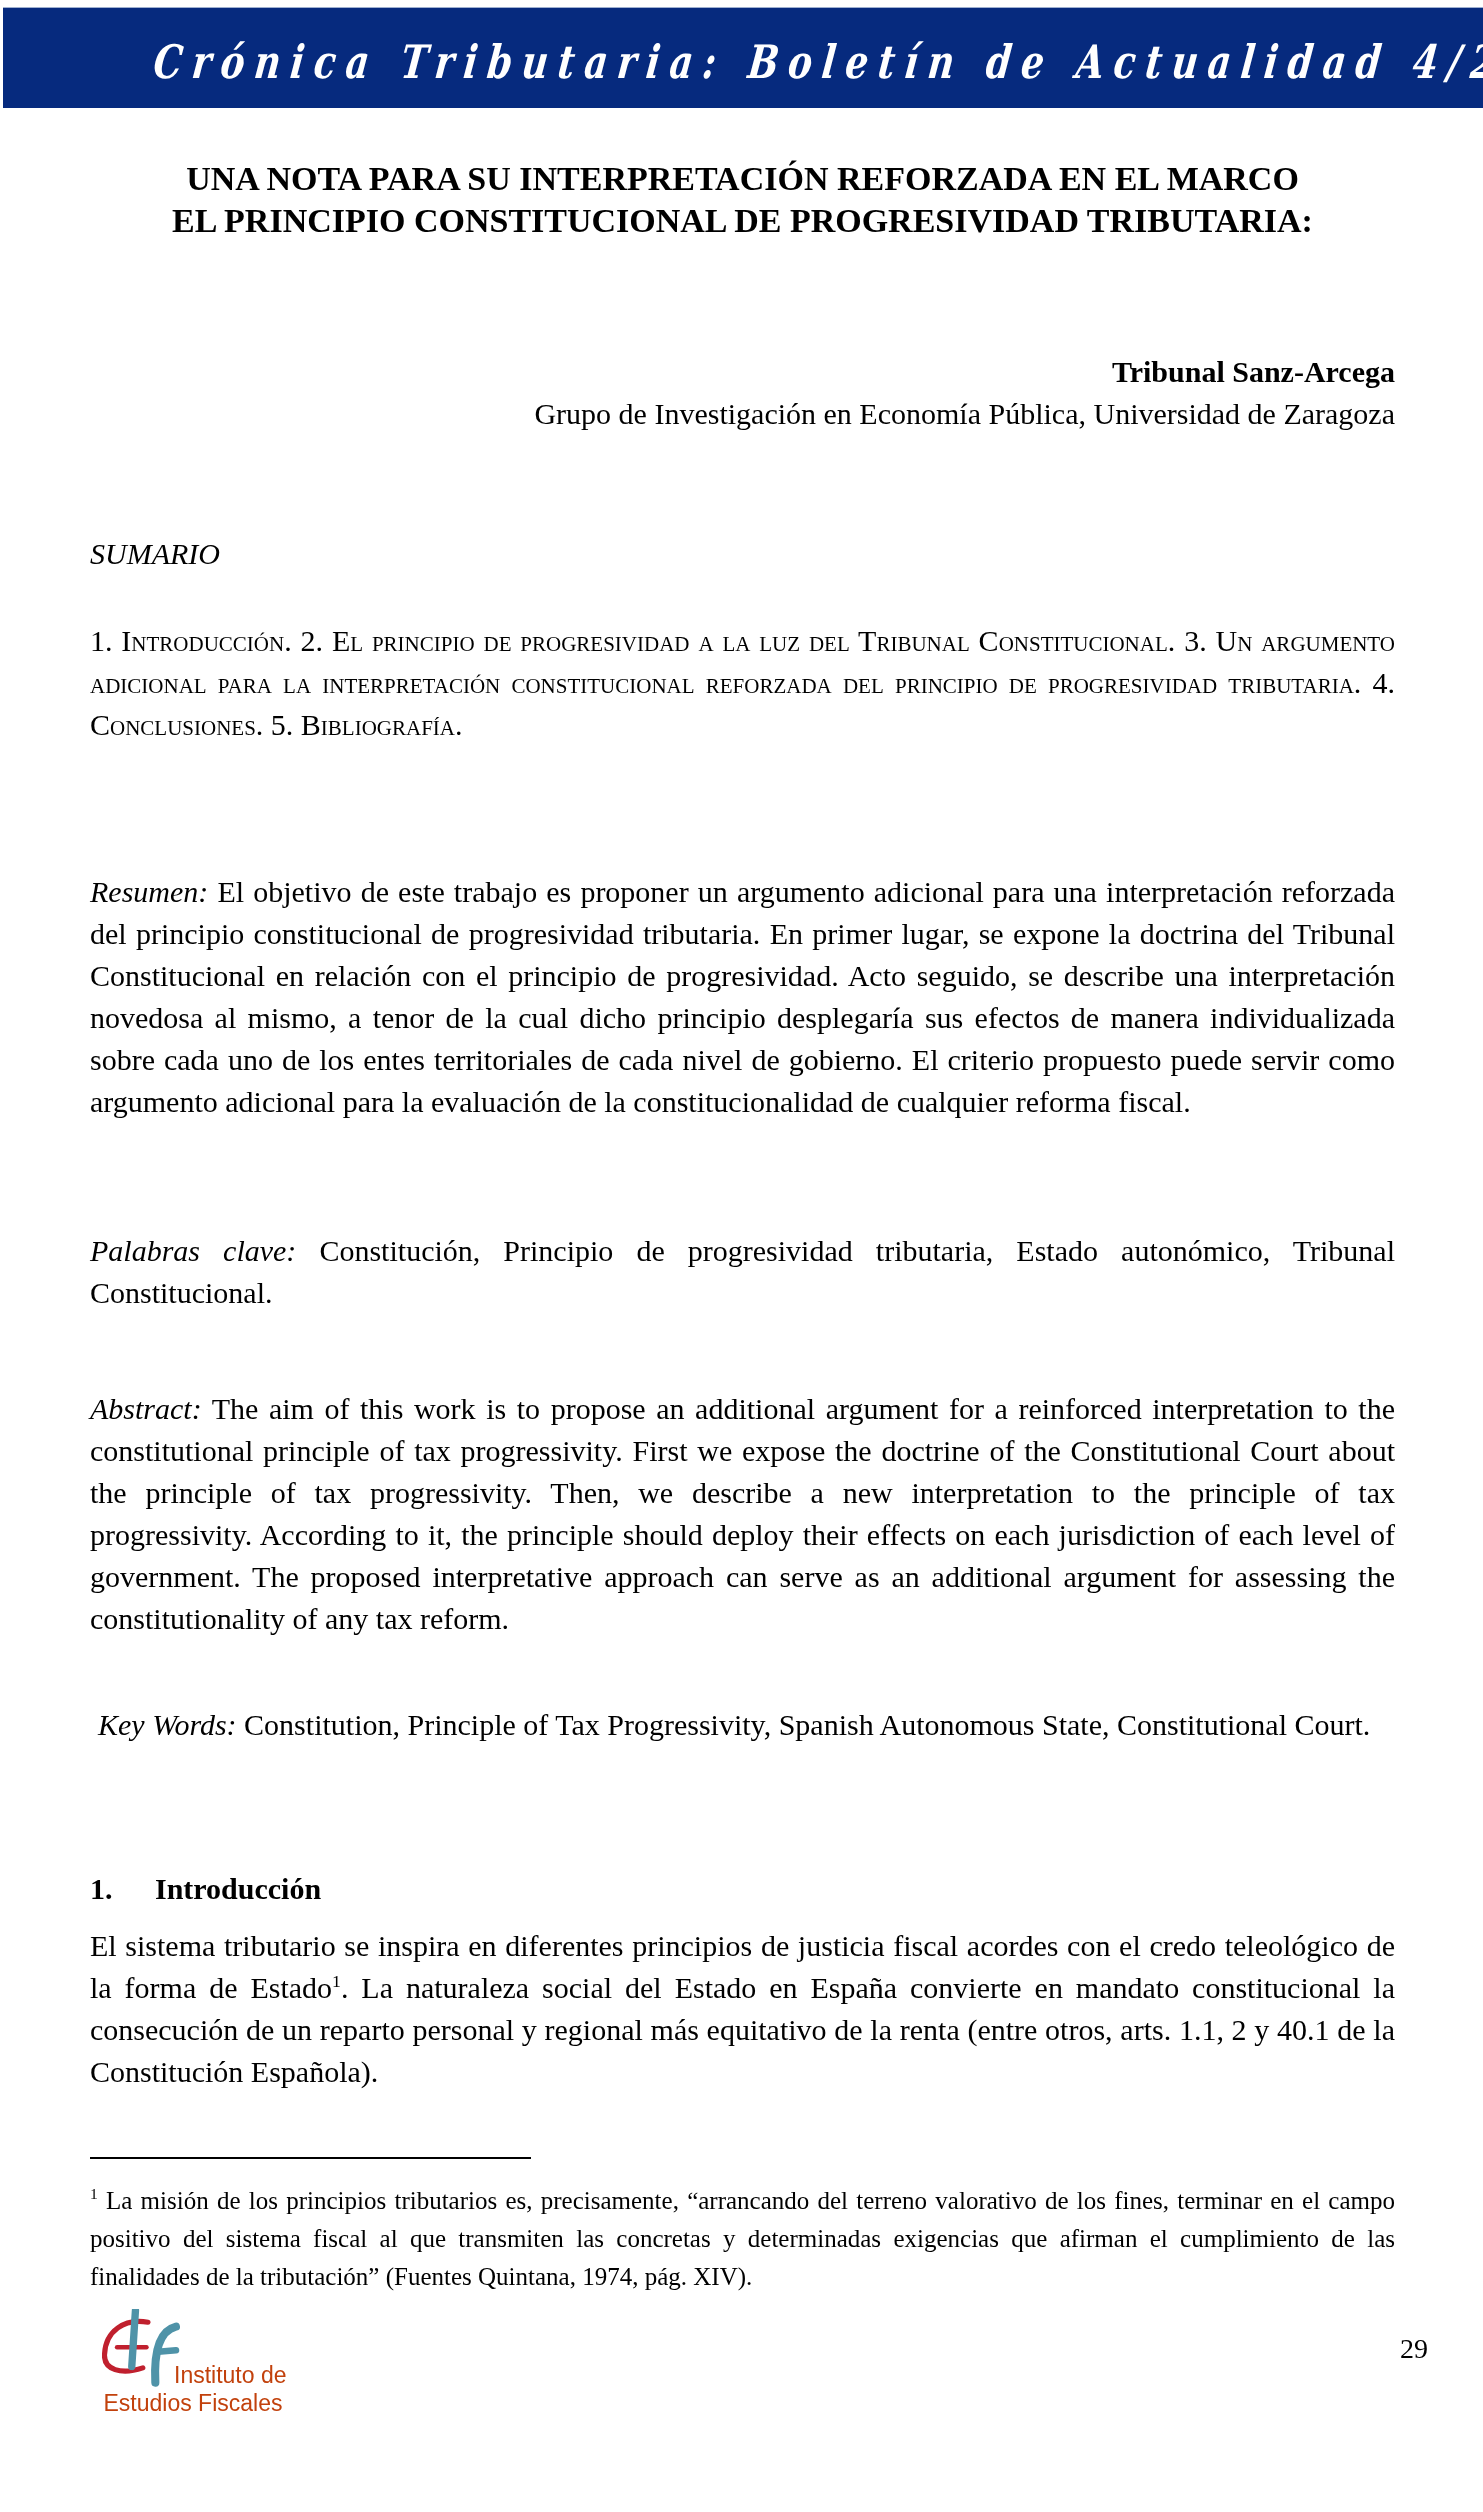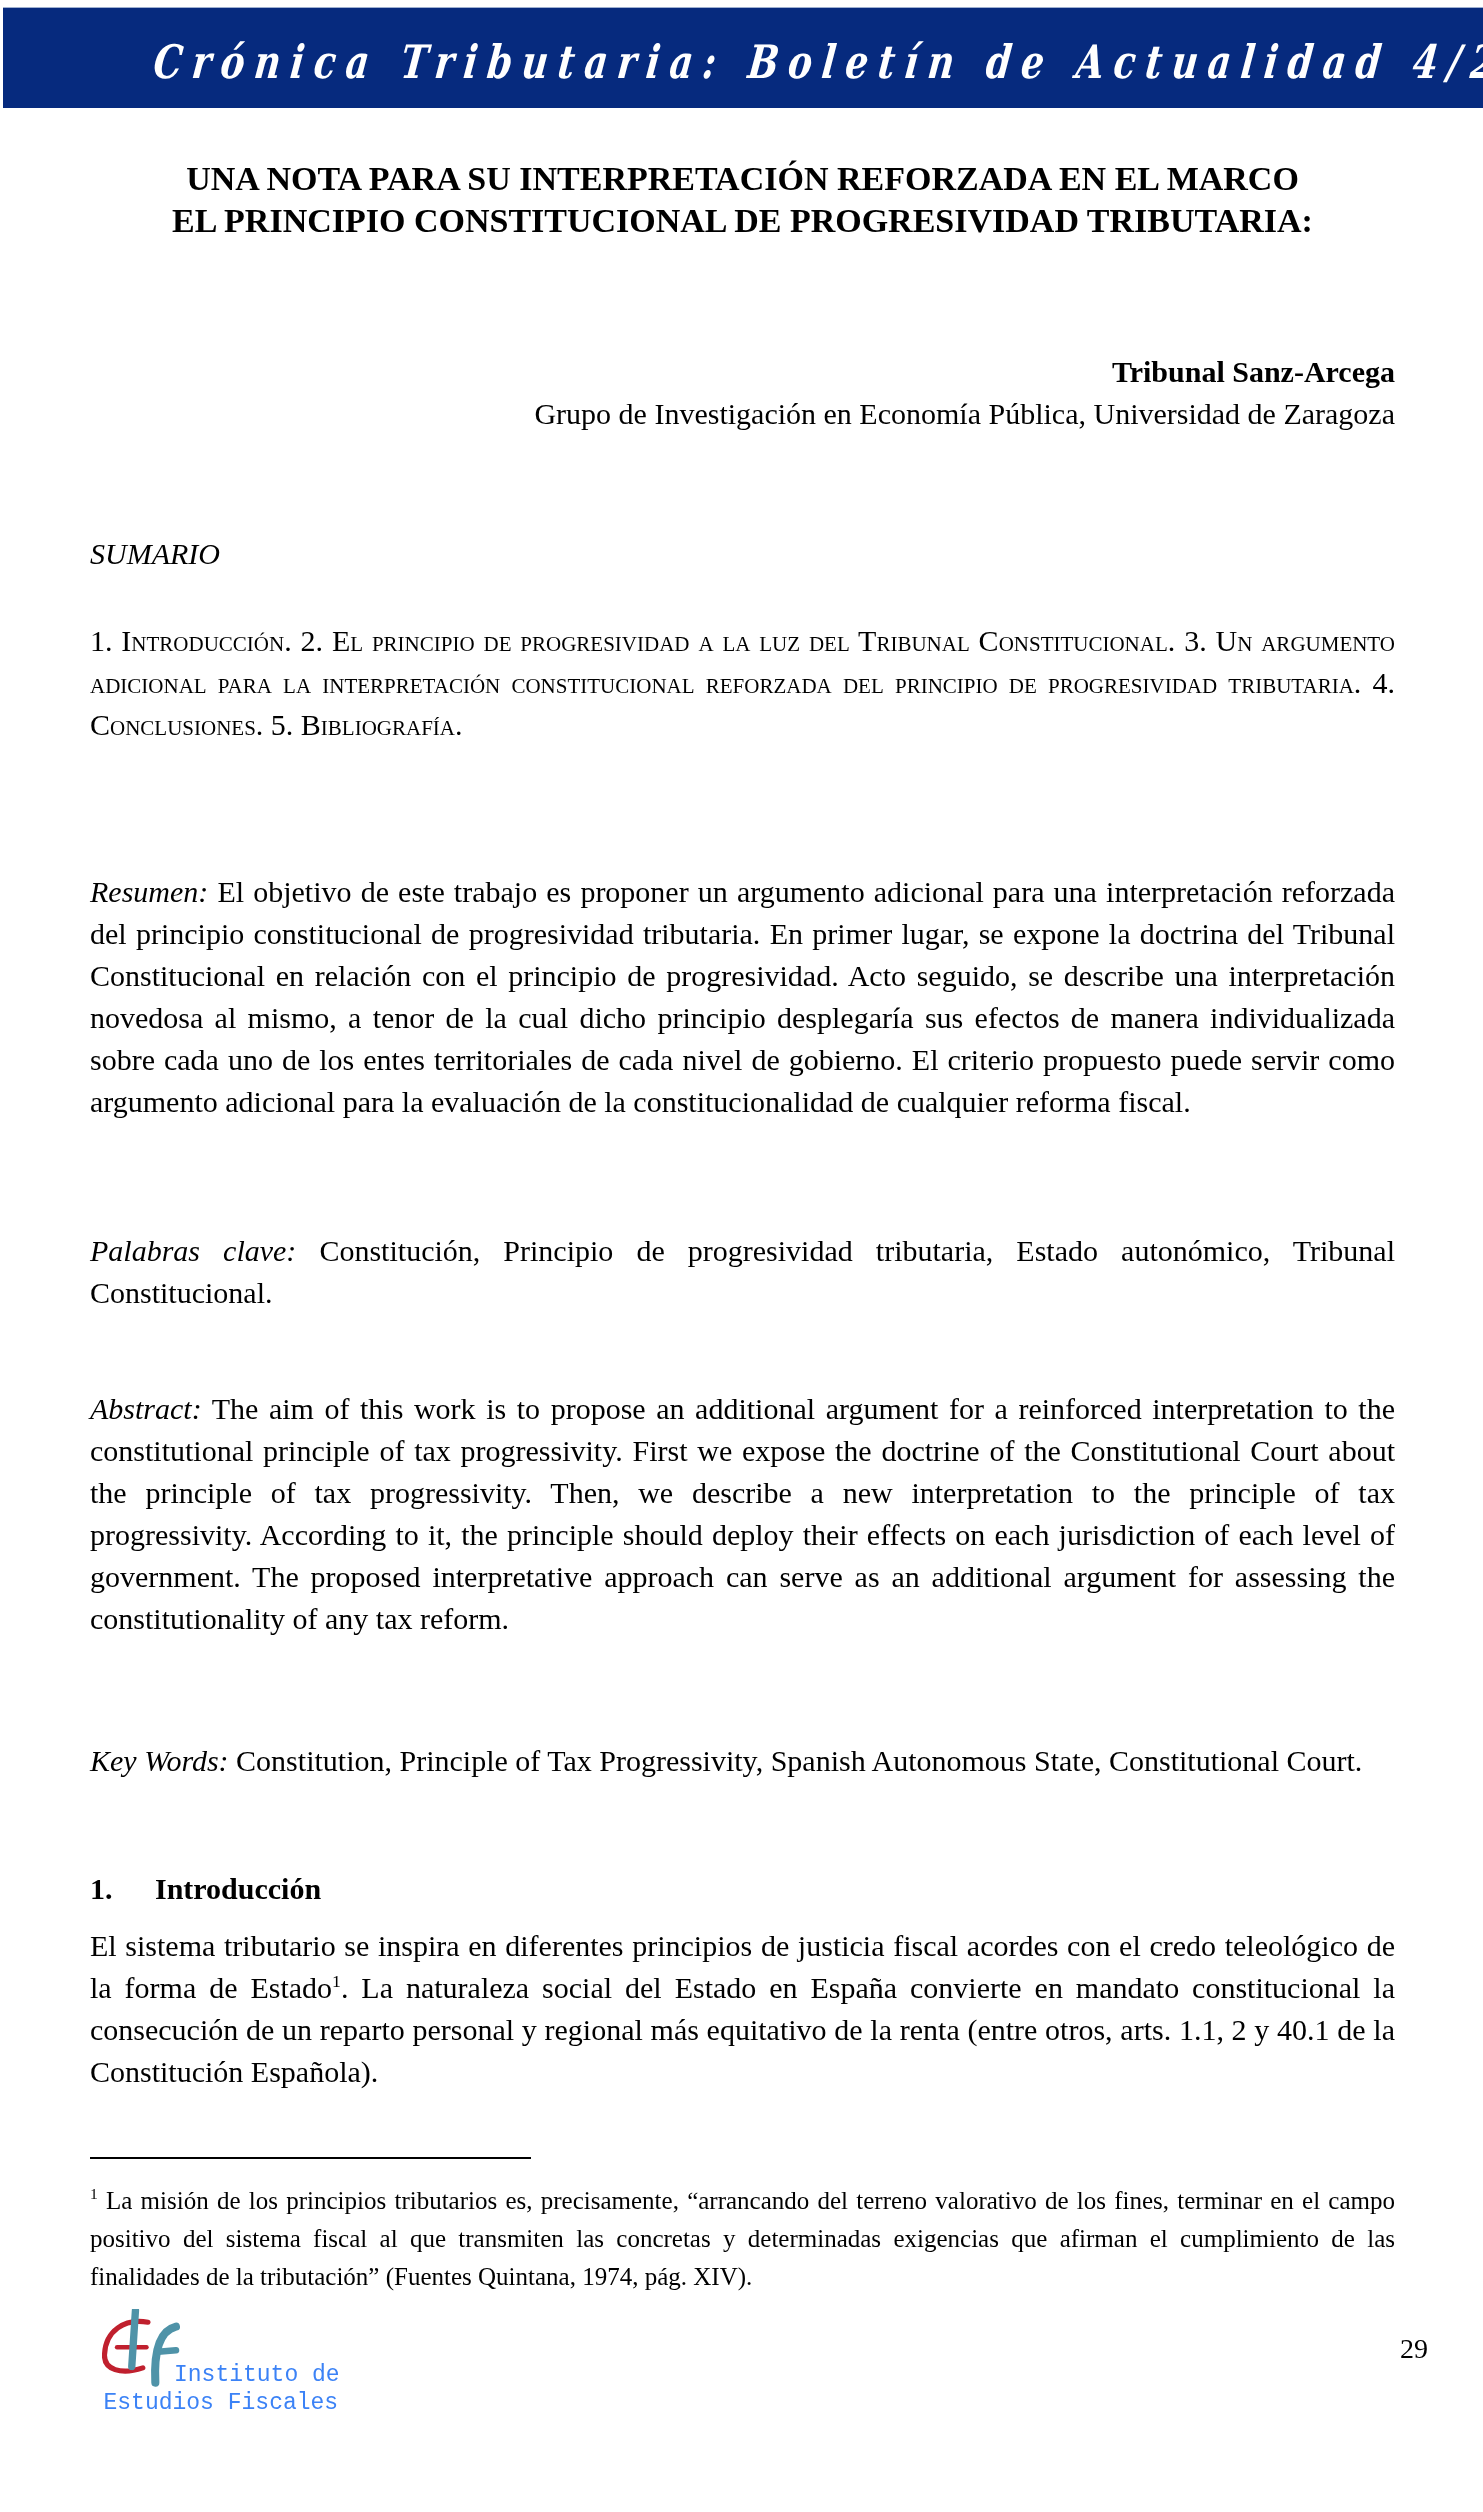--- a/index.html
+++ b/index.html
@@ -18,31 +18,31 @@
             font-size: 30px; line-height: 42px; }
   .author .name { font-weight: bold; }
   .body-block { position: absolute; left: 90px; width: 1305px; font-size: 30px; line-height: 42px;
                 text-align: justify; }
   .lbl { font-style: italic; }
   .sumario-label { position: absolute; left: 90px; top: 537px; font-style: italic; font-size: 30px; }
   .summary { top: 620px; font-variant: small-caps; text-align-last: left; }
   .resumen { top: 871px; }
   .palabras { top: 1230px; }
   .abstract { top: 1388px; }
-  .keywords { top: 1740px; }
+  .keywords { top: 1704px; margin-left: 8px; }
   .h1 { position: absolute; left: 90px; top: 1872px; font-weight: bold; font-size: 30px; }
   .h1 .num { display: inline-block; width: 65px; }
   .intro { top: 1925px; }
   sup { font-size: 17.7px; line-height: 0; vertical-align: 11px; }
   .fn-rule { position: absolute; left: 90px; top: 2157px; width: 441px; height: 2.2px; background: #000; }
   .footnote { position: absolute; left: 90px; width: 1305px; top: 2182px; font-size: 25px;
               line-height: 38px; text-align: justify; }
   .footnote sup { font-size: 15.5px; vertical-align: 9.6px; }
   .logo { position: absolute; left: 102px; top: 2309px; width: 236px; height: 111px; }
-  .logo-text { position: absolute; font-family: Liberation Mono, monospace; color: #3b82f6; font-size: 23px; white-space: nowrap; }
+  .logo-text { position: absolute; font-family: Liberation Sans, sans-serif; color: #c2410c; font-size: 23px; white-space: nowrap; }
   .page-num { position: absolute; left: 1400px; top: 2333px; font-size: 28px; }
 </style>
 </head>
 <body>
 
 <div class="banner">
   <div class="banner-text">Crónica Tributaria: Boletín de Actualidad  4/2014</div>
 </div>
 
 <div class="title">

